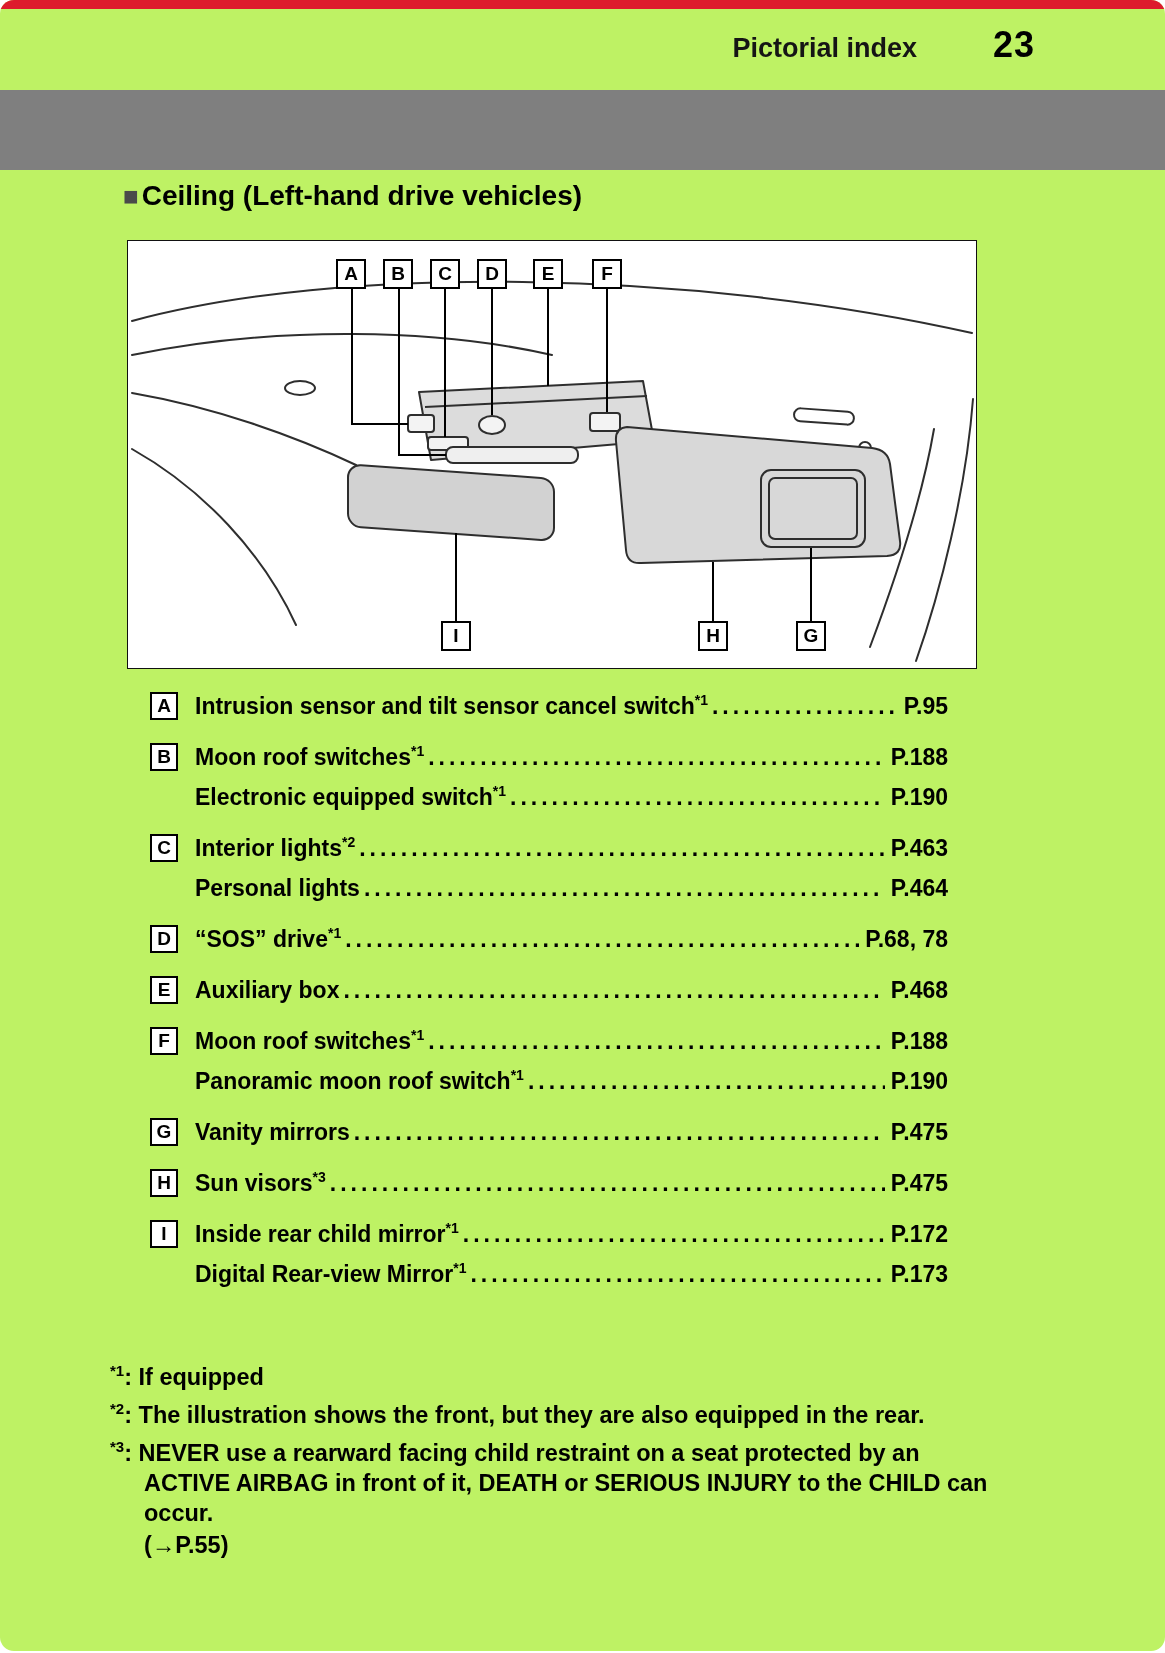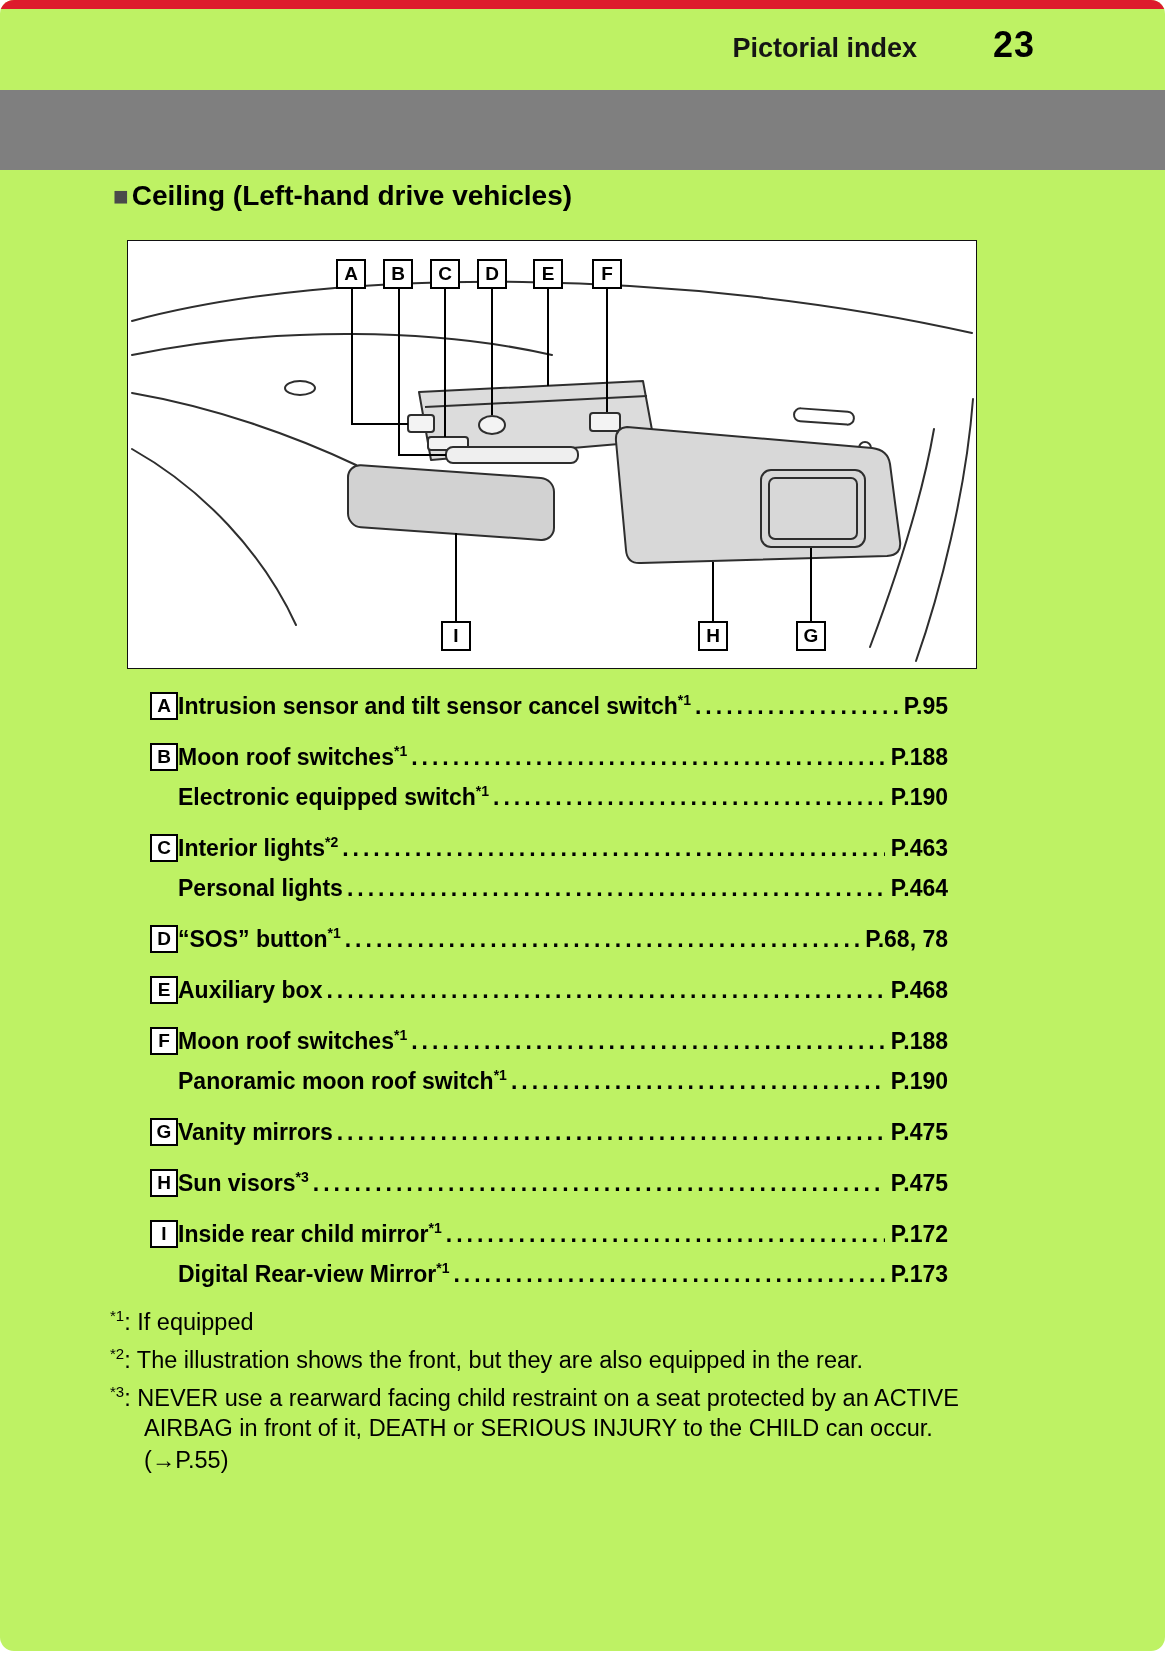--- a/index.html
+++ b/index.html
@@ -19,21 +19,21 @@
   .header-row {
     position: absolute; top: 24px; left: 0; right: 130px;
     display: flex; justify-content: flex-end; align-items: baseline; gap: 76px;
   }
   .header-label { font-weight: bold; font-size: 27px; color: #151515; }
   .page-number { font-weight: bold; font-size: 36px; color: #000; letter-spacing: 1px; }
   .banner { position: absolute; top: 90px; left: 0; width: 100%; height: 80px; background: #7f7f7f; }
 
   
   .section-title {
-    position: absolute; top: 180px; left: 113px;
+    position: absolute; top: 180px; left: 123px;
     font-size: 28px; font-weight: bold; white-space: nowrap;
   }
   .bullet { color: #4a4a4a; margin-right: 3px; font-size: 26px; }
 
   
   .diagram {
     position: absolute; top: 240px; left: 127px;
     width: 848px; height: 427px;
     border: 1.5px solid #111; background: #fff; box-sizing: content-box;
   }
@@ -47,34 +47,34 @@
 
   
   .legend { position: absolute; top: 686px; left: 150px; width: 798px; }
   .lrow { display: flex; margin-bottom: 11px; }
   .lbox {
     flex: 0 0 auto; width: 28px; height: 28px; box-sizing: border-box; margin-top: 6px;
     border: 2px solid #000; background: #fff;
     display: flex; align-items: center; justify-content: center;
     font-weight: bold; font-size: 19px;
   }
-  .lentries { flex: 1 1 auto; min-width: 0; }
+  .lentries { flex: 1 1 auto; margin-left: 17px; min-width: 0; }
   .lline {
     display: flex; align-items: baseline;
     height: 40px; line-height: 40px;
     font-size: 23px; font-weight: bold; white-space: nowrap;
   }
   .llabel { flex: 0 0 auto; }
   .llabel sup { font-size: 14px; line-height: 0; }
   .dots { flex: 1 1 auto; overflow: hidden; margin: 0 6px 0 4px; letter-spacing: 4px; }
   .dots::after { content: "......................................................................................................................................................................................."; }
   .lpage { flex: 0 0 auto; }
 
   
-  .footnotes { position: absolute; top: 1307px; left: 110px; width: 890px; font-size: 23.5px; line-height: 30px; }
+  .footnotes { position: absolute; top: 1362px; left: 110px; width: 890px; font-size: 23.5px; line-height: 30px; font-weight: bold; }
   .fnote { padding-left: 34px; text-indent: -34px; margin-bottom: 8px; }
   .fnote sup { font-size: 15px; line-height: 0; }
   .fnref { display: block; text-indent: 0; margin-top: 2px; }
 </style>
 </head>
 <body>
 
 <div class="page">
 
   <div class="red-rule"></div>
@@ -183,21 +183,21 @@
           <span class="dots"></span>
           <span class="lpage">P.464</span>
         </div>
       </div>
     </div>
 
     <div class="lrow">
       <div class="lbox">D</div>
       <div class="lentries">
         <div class="lline">
-          <span class="llabel"><span>“SOS” button</span><sup>*1</sup></span>
+          <span class="llabel"><span>“SOS” drive</span><sup>*1</sup></span>
           <span class="dots"></span>
           <span class="lpage">P.68, 78</span>
         </div>
       </div>
     </div>
 
     <div class="lrow">
       <div class="lbox">E</div>
       <div class="lentries">
         <div class="lline">

